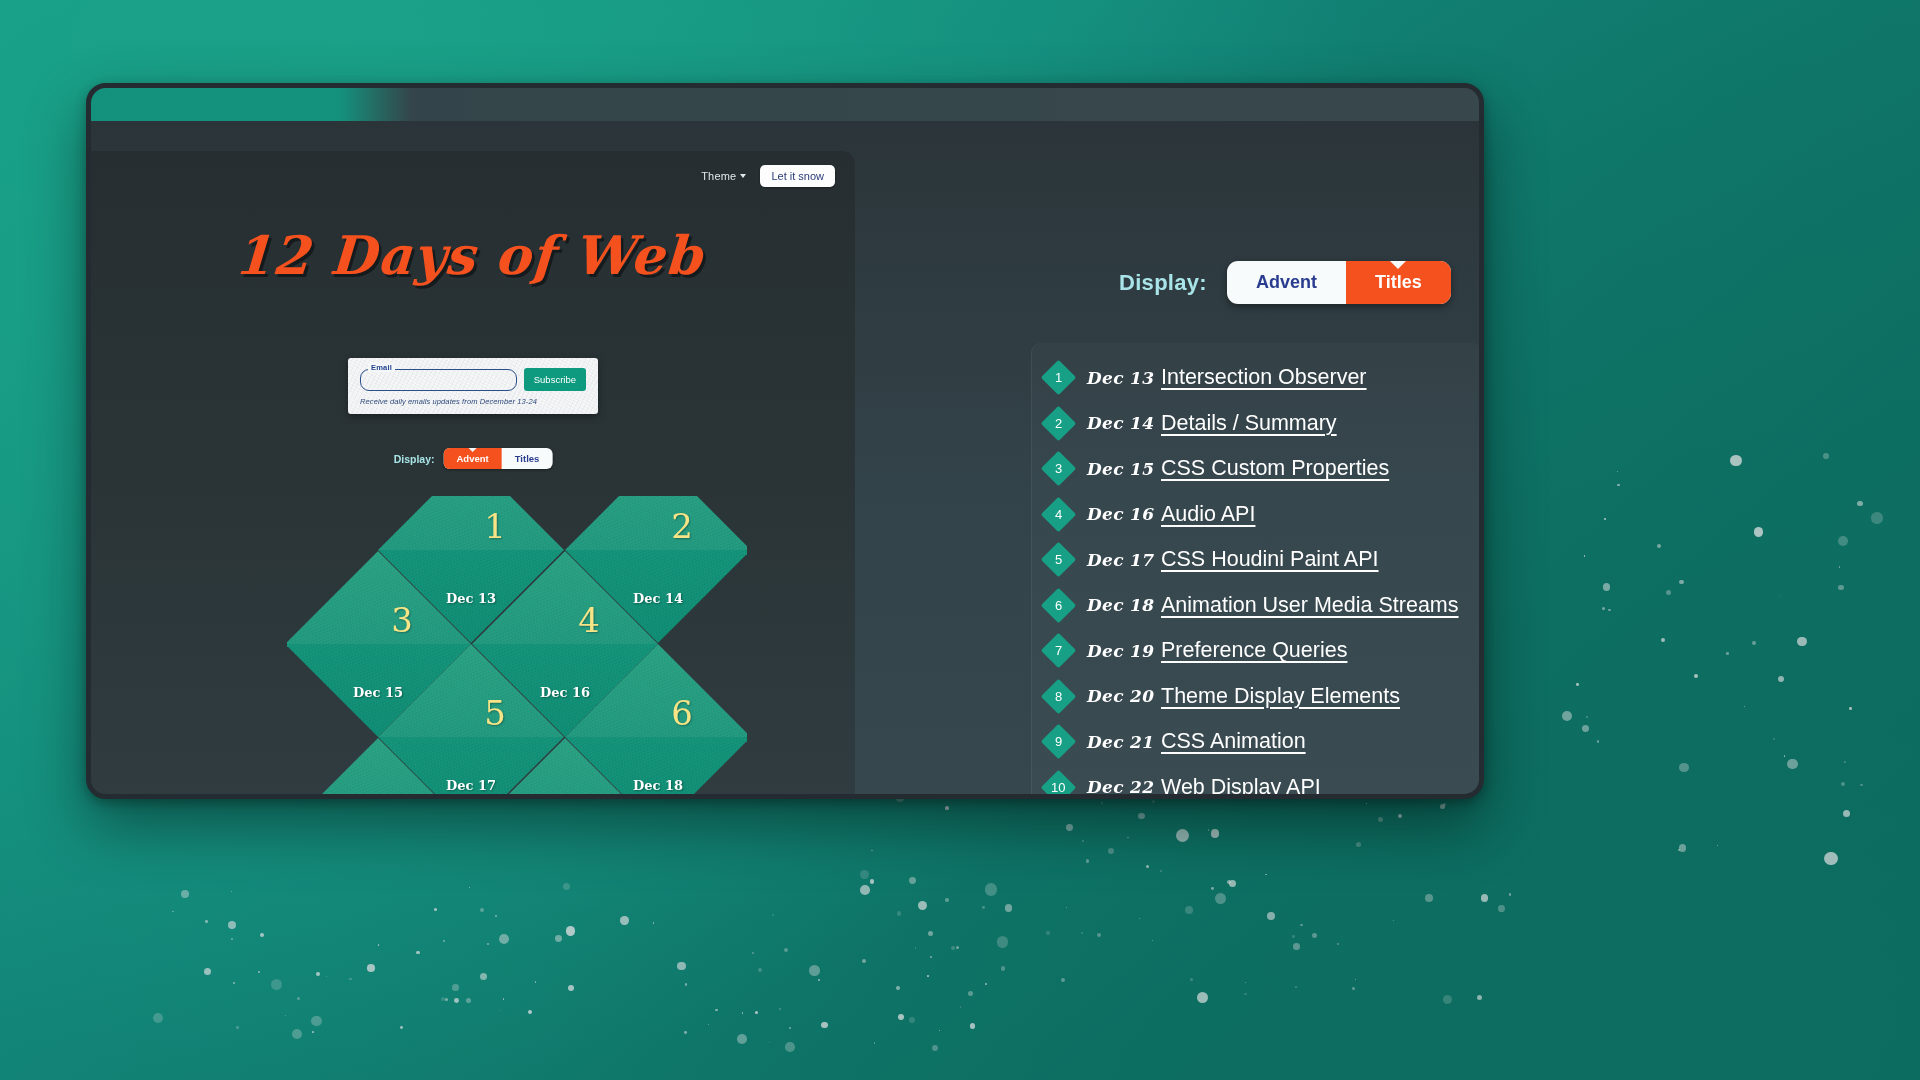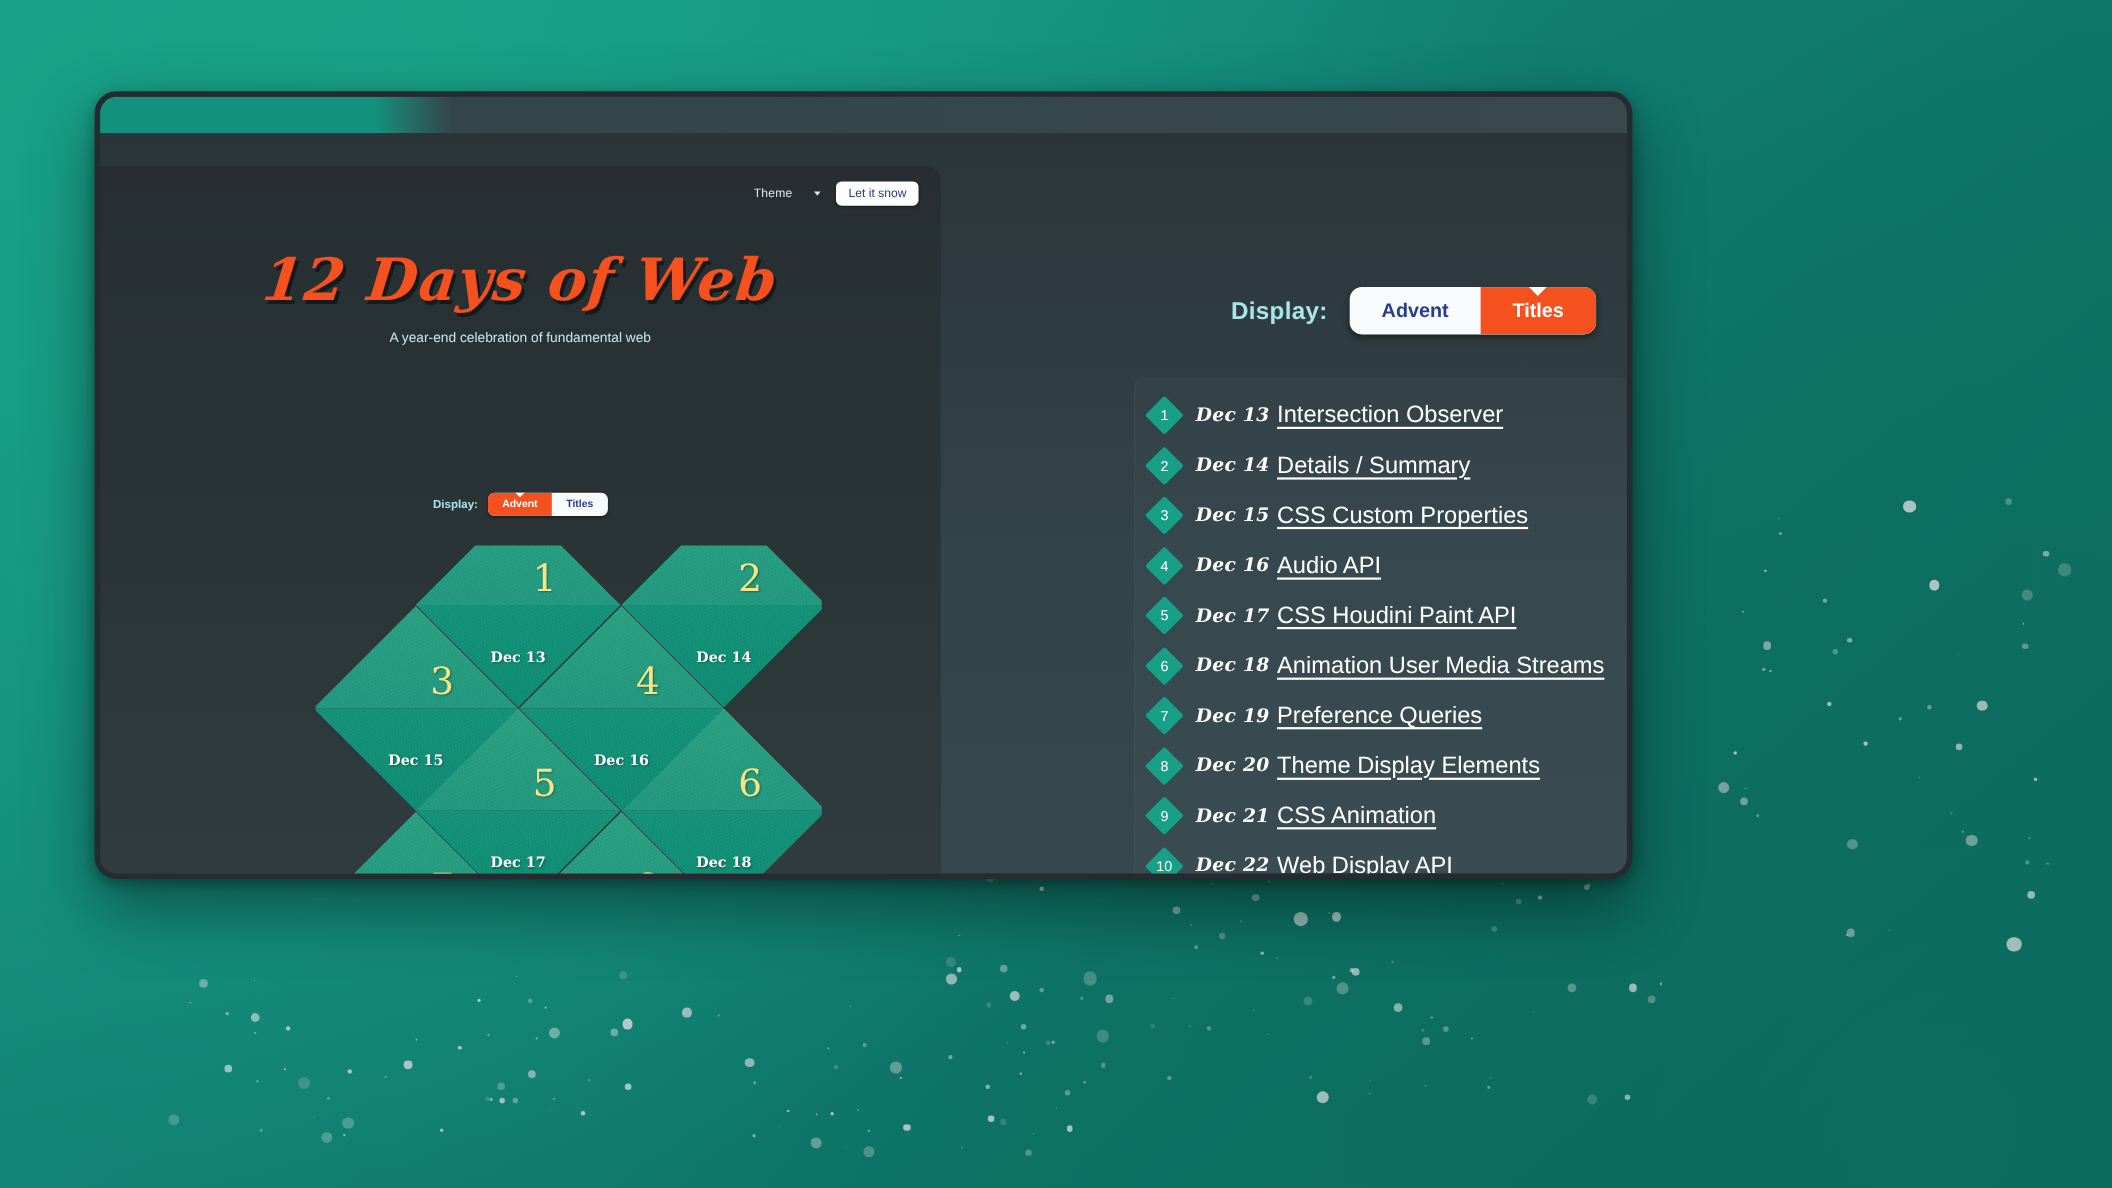--- a/index.html
+++ b/index.html
@@ -49,21 +49,21 @@
   }
   #inner-canvas{
     position:absolute;inset:0;
     background:linear-gradient(180deg,#262e31 0%,#2a3437 48%,#303c40 100%);
   }
   
   #inner-header{
     position:absolute;right:20px;top:14px;display:flex;align-items:center;gap:14px;
   }
   #theme-menu{
-    color:#dfe9ec;font-size:11px;letter-spacing:.2px;display:flex;align-items:center;gap:20px;
+    color:#dfe9ec;font-size:11px;letter-spacing:.2px;display:flex;align-items:center;gap:4px;
     cursor:pointer;
   }
   .caret{display:inline-block;width:0;height:0;border-left:3.5px solid transparent;
          border-right:3.5px solid transparent;border-top:4px solid #dfe9ec;}
   #snow-button{
     background:#fdfdfd;color:#2a3c78;border:none;border-radius:5px;
     padding:5px 11px;font-size:11px;font-family:inherit;cursor:pointer;
     box-shadow:0 1px 2px rgba(0,0,0,.35);
   }
   
@@ -423,24 +423,33 @@
           <div id="theme-menu">
             <span>Theme</span>
             <span class="caret"></span>
           </div>
           <button id="snow-button">Let it snow</button>
         </div>
 
         <div id="brand">
           <div id="brand-title">12 Days of Web</div>
           <div id="brand-tagline">
-            <div>A year-end celebration of fundamental web</div>
           </div>
         </div>
 
+        <div id="subscribe-card">
+          <div id="subscribe-row">
+            <div id="email-wrap">
+              <span id="email-label">Email</span>
+              <input id="email-input" type="text" placeholder="" style="">
+            </div>
+            <button id="subscribe-button">Subscribe</button>
+          </div>
+          <div id="subscribe-help">Receive daily emails updates from December 13-24</div>
+        </div>
 
         <div id="inner-display">
           <span class="dlabel">Display:</span>
           <div class="seg">
             <button class="seg-btn active">Advent</button>
             <button class="seg-btn">Titles</button>
           </div>
         </div>
 
         <div id="advent-grid">

